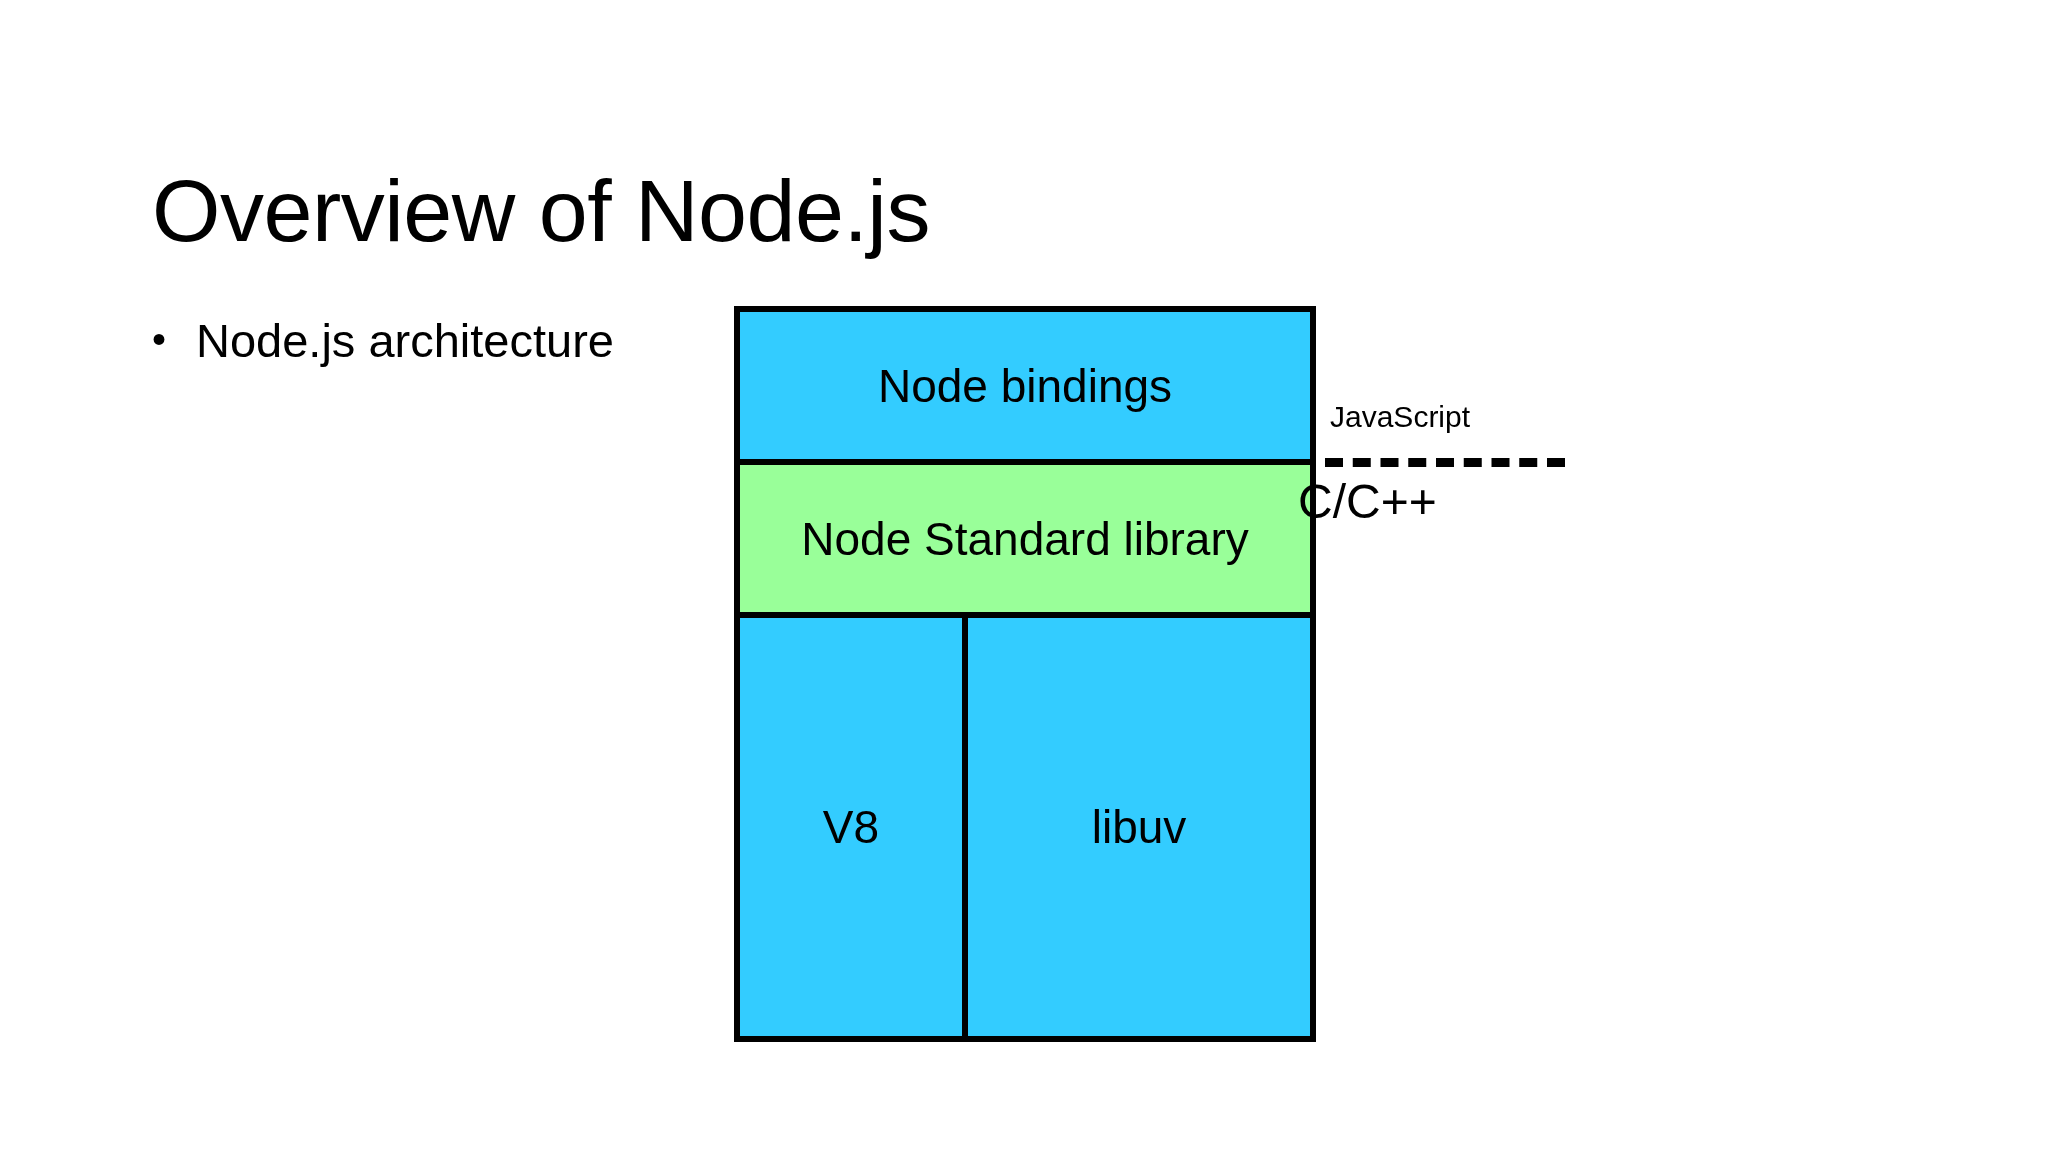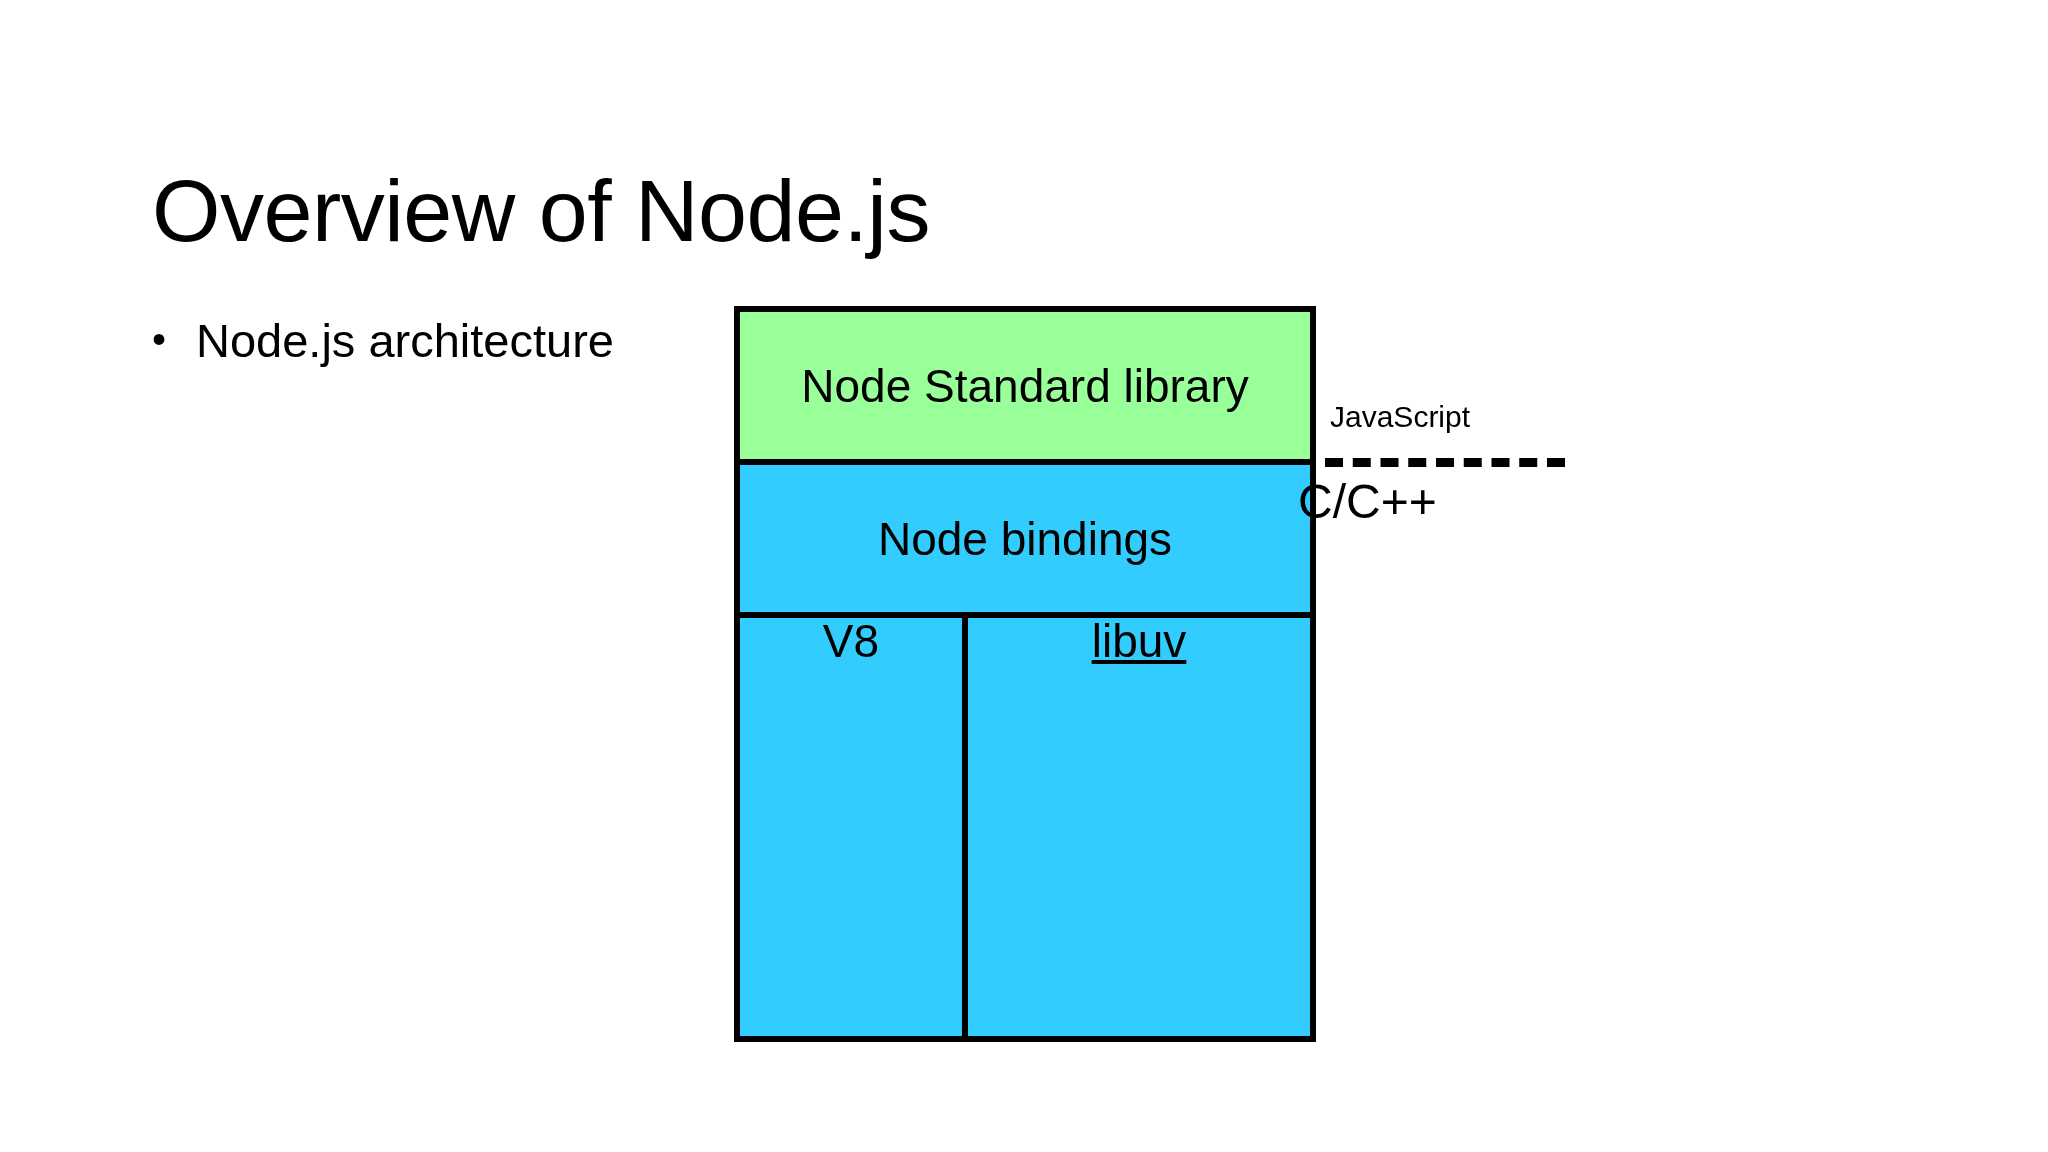--- a/index.html
+++ b/index.html
@@ -96,35 +96,34 @@
   }
   #layer-engines {
     flex: 1 1 auto;
     display: flex;
     flex-direction: row;
     background: #33ccff;
   }
   .engine-cell {
     box-sizing: border-box;
     display: flex;
-    align-items: flex-start;
+    align-items: center;
     justify-content: center;
     background: #33ccff;
     color: #000000;
     font-size: 46px;
     line-height: 1;
     white-space: nowrap;
   }
   #cell-v8 {
     flex: 0 0 228px;
     border-right: 6px solid #000000;
   }
   #cell-libuv {
     flex: 1 1 auto;
-    text-decoration: underline;
   }
 
   
   #annotation-javascript {
     position: absolute;
     left: 1330px;
     top: 402px;
     font-size: 30px;
     line-height: 1;
     color: #000000;
@@ -157,26 +156,26 @@
 
   <div id="bullet-list">
     <div class="bullet-row">
       <span class="bullet-mark">•</span>
       <span class="bullet-text">Node.js architecture</span>
     </div>
   </div>
 
   <div id="arch-diagram">
 
+    <div class="arch-layer" id="layer-bindings">
+      <span>Node bindings</span>
+    </div>
+
     <div class="arch-layer" id="layer-stdlib">
       <span>Node Standard library</span>
-    </div>
-
-    <div class="arch-layer" id="layer-bindings">
-      <span>Node bindings</span>
     </div>
 
     <div id="layer-engines">
       <div class="engine-cell" id="cell-v8">
         <span>V8</span>
       </div>
       <div class="engine-cell" id="cell-libuv">
         <span>libuv</span>
       </div>
     </div>

